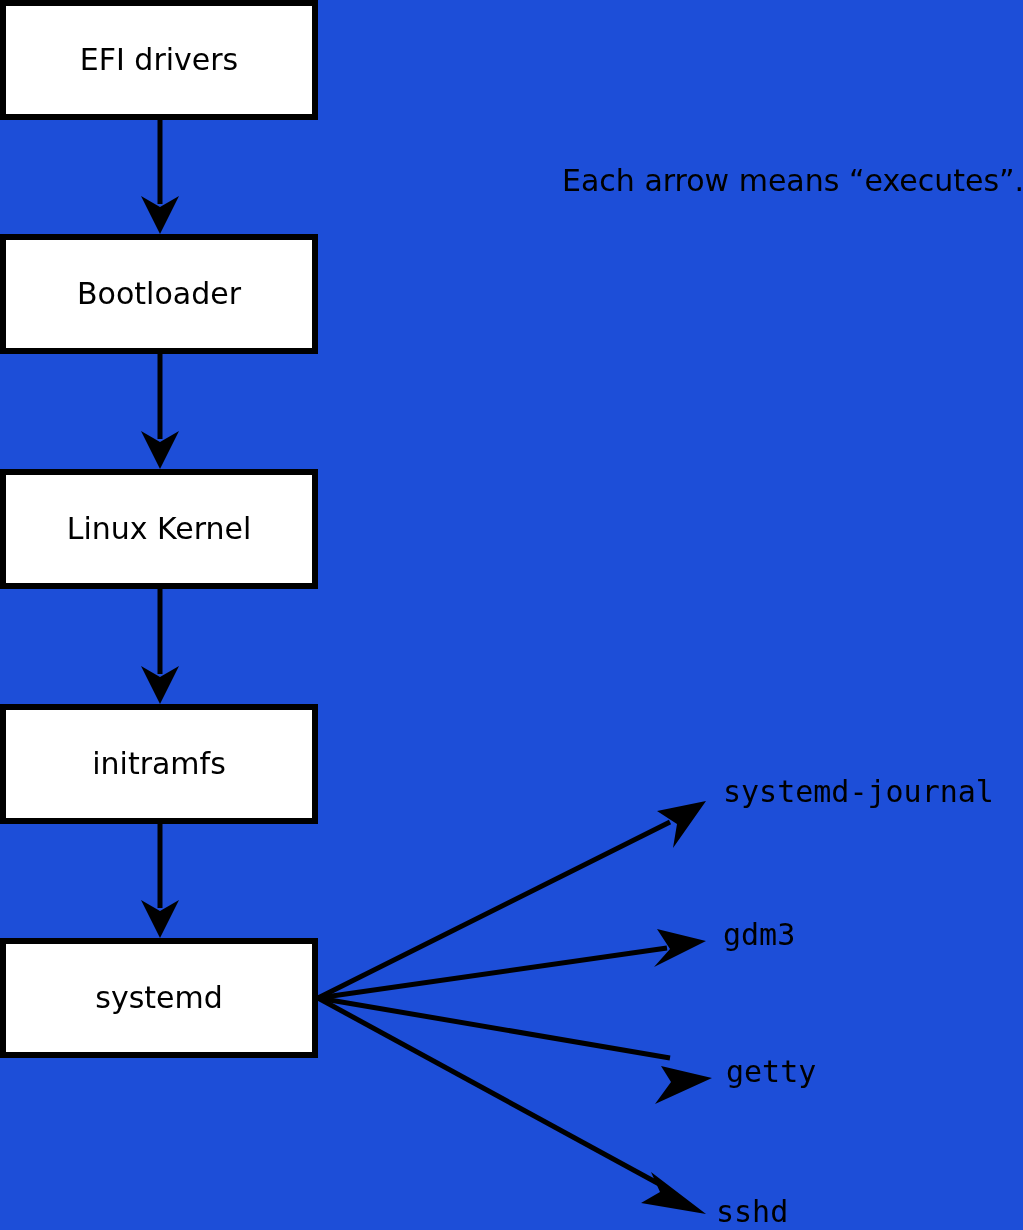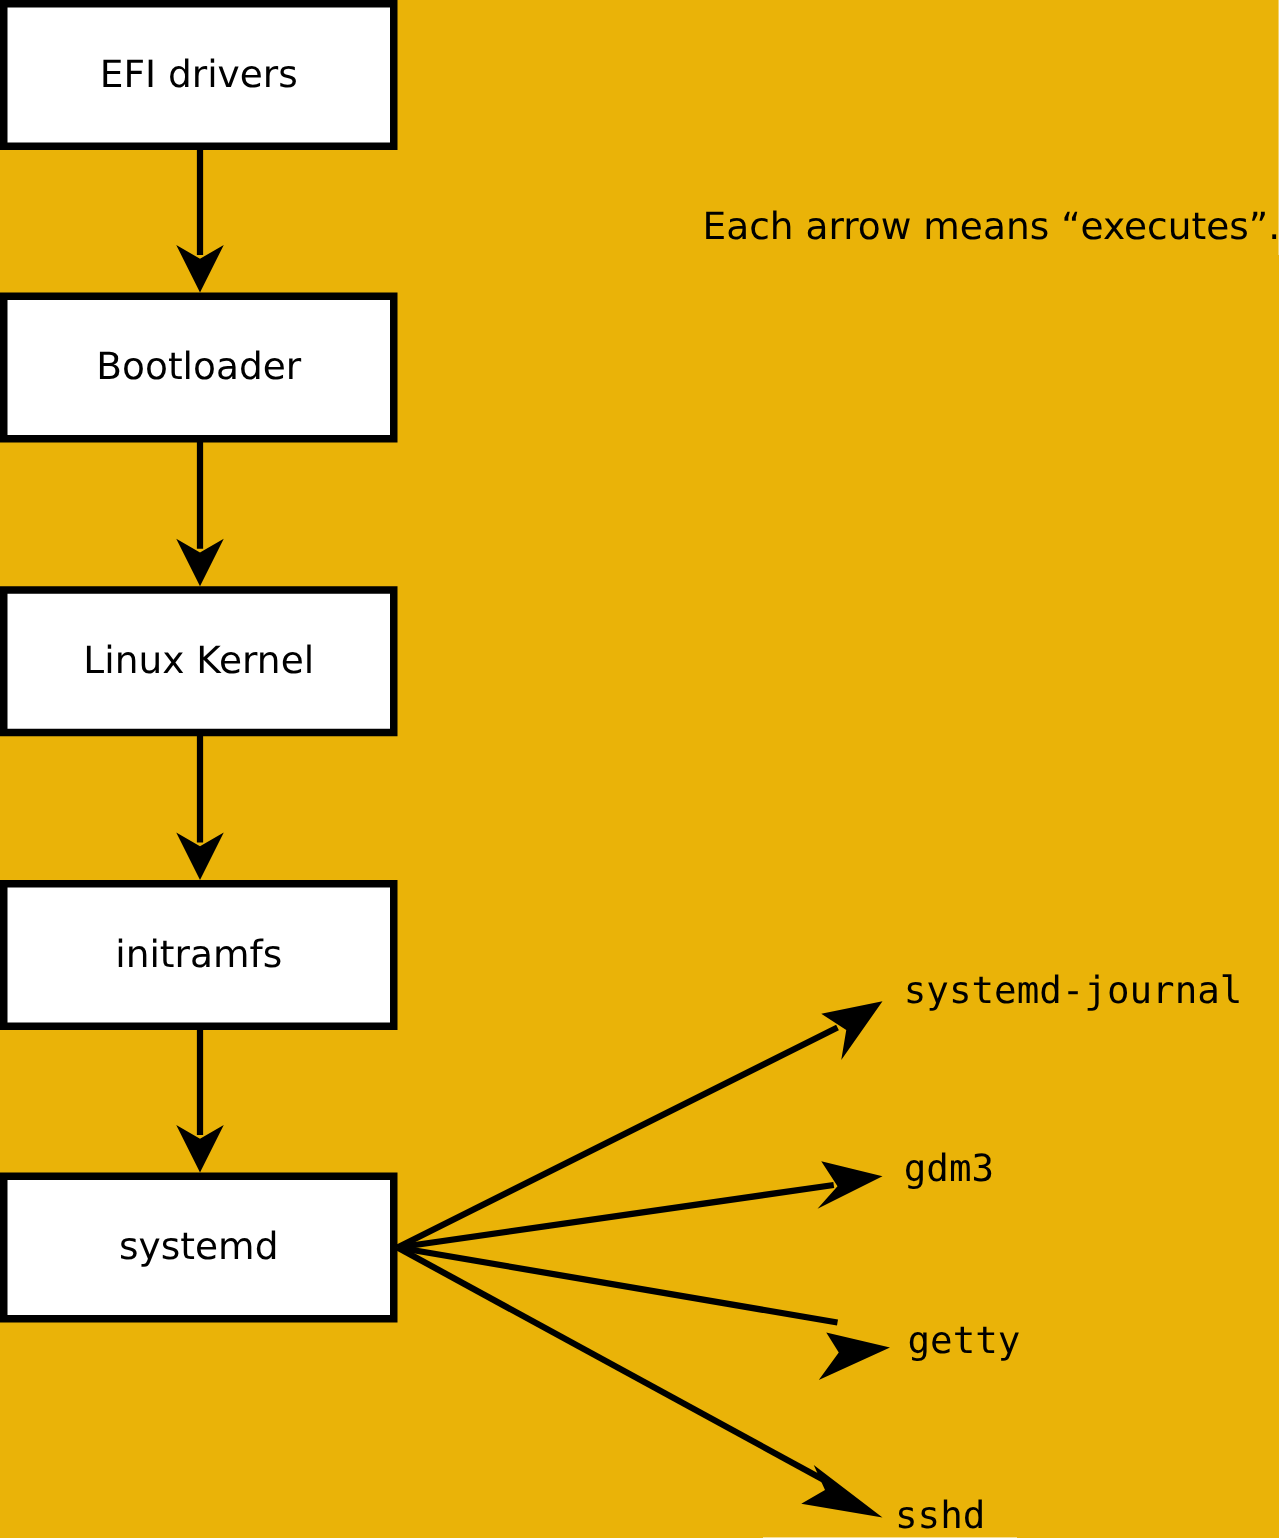--- a/index.html
+++ b/index.html
@@ -10,21 +10,21 @@
   body {
     width: 1023px;
     height: 1230px;
     overflow: hidden;
     font-family: "DejaVu Sans", sans-serif;
   }
   #canvas {
     position: relative;
     width: 1023px;
     height: 1230px;
-    background: #eab308;
+    background: #1d4ed8;
   }
   #diagram-svg {
     position: absolute;
     left: 0;
     top: 0;
     width: 1023px;
     height: 1230px;
   }
   .box-rect {
     fill: #ffffff;

